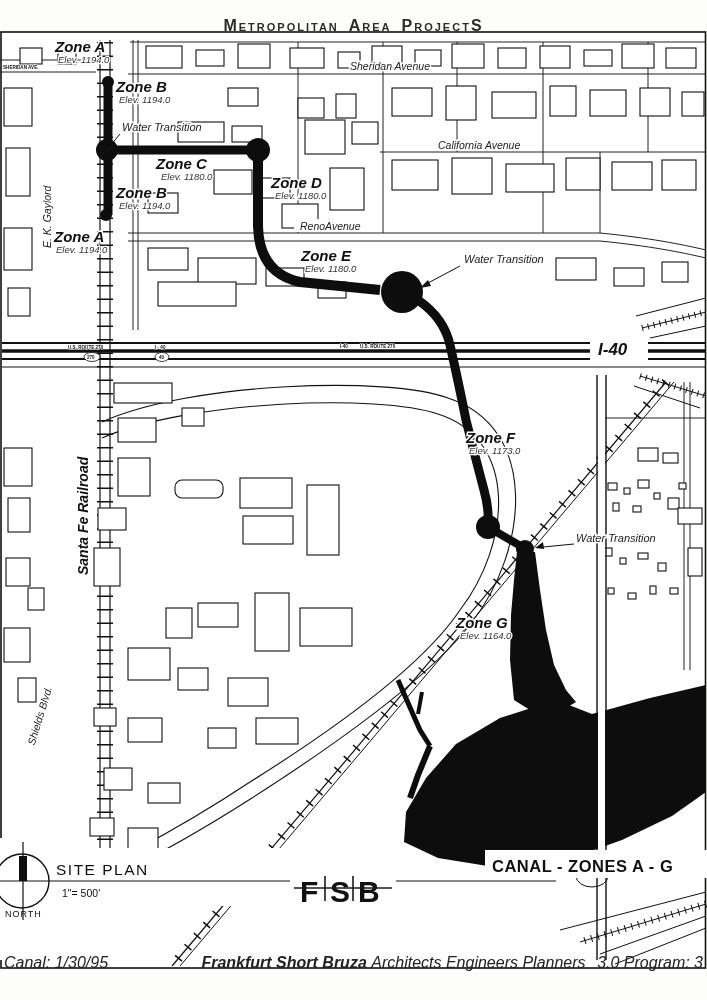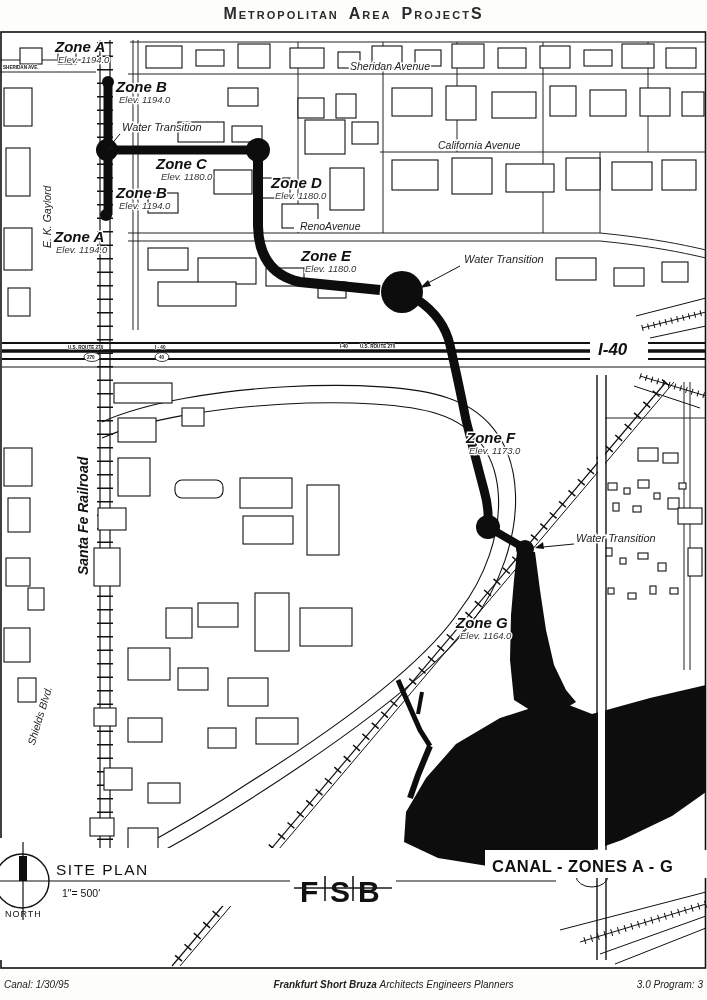--- a/index.html
+++ b/index.html
@@ -1,31 +1,31 @@
 <!DOCTYPE html>
 <html><head>
 <meta charset="utf-8">
 <style>
   html,body{margin:0;padding:0;background:#f5f5f2;}
   #page{position:relative;width:707px;height:1000px;background:#fdfdfb;overflow:hidden;
         font-family:"Liberation Sans",sans-serif;color:#1a1a1a;}
   #header{position:absolute;top:0;left:0;width:707px;height:30px;text-align:center;
-          padding-top:5px;box-sizing:border-box;color:#2b2b2b;letter-spacing:2px;}
+          padding-top:17px;box-sizing:border-box;color:#2b2b2b;letter-spacing:2px;}
   #header .big{font-size:16px;font-weight:bold;}
   #header .small{font-size:11px;font-weight:bold;}
   #header .gap{display:inline-block;width:10px;}
   #mapwrap{position:absolute;top:30px;left:0;width:707px;height:940px;}
   svg{display:block;}
   svg text{font-family:"Liberation Sans",sans-serif;fill:#111;}
   .zname{font-size:15px;font-weight:bold;font-style:italic;paint-order:stroke;stroke:#fff;stroke-width:3px;}
   .zelev{font-size:9.5px;font-style:italic;fill:#333;paint-order:stroke;stroke:#fff;stroke-width:2.5px;}
   .street{font-size:10.5px;font-style:italic;fill:#222;paint-order:stroke;stroke:#fff;stroke-width:3px;}
   .tiny{font-size:4.6px;font-weight:bold;fill:#111;paint-order:stroke;stroke:#fff;stroke-width:1px;}
   .wt{font-size:11px;font-style:italic;fill:#222;paint-order:stroke;stroke:#fff;stroke-width:3px;}
-  #footer{position:absolute;top:973px;left:0;width:707px;height:27px;font-size:10px;
+  #footer{position:absolute;top:948px;left:0;width:707px;height:27px;font-size:16px;
           font-style:italic;color:#222;}
   #footer .fl{position:absolute;left:4px;top:6px;}
   #footer .fc{position:absolute;left:0;width:707px;text-align:center;top:6px;margin-left:40px;}
   #footer .fr{position:absolute;right:4px;top:6px;}
   #footer b{font-weight:bold;}
 </style>
 </head>
 <body>
 
 <div id="page">

